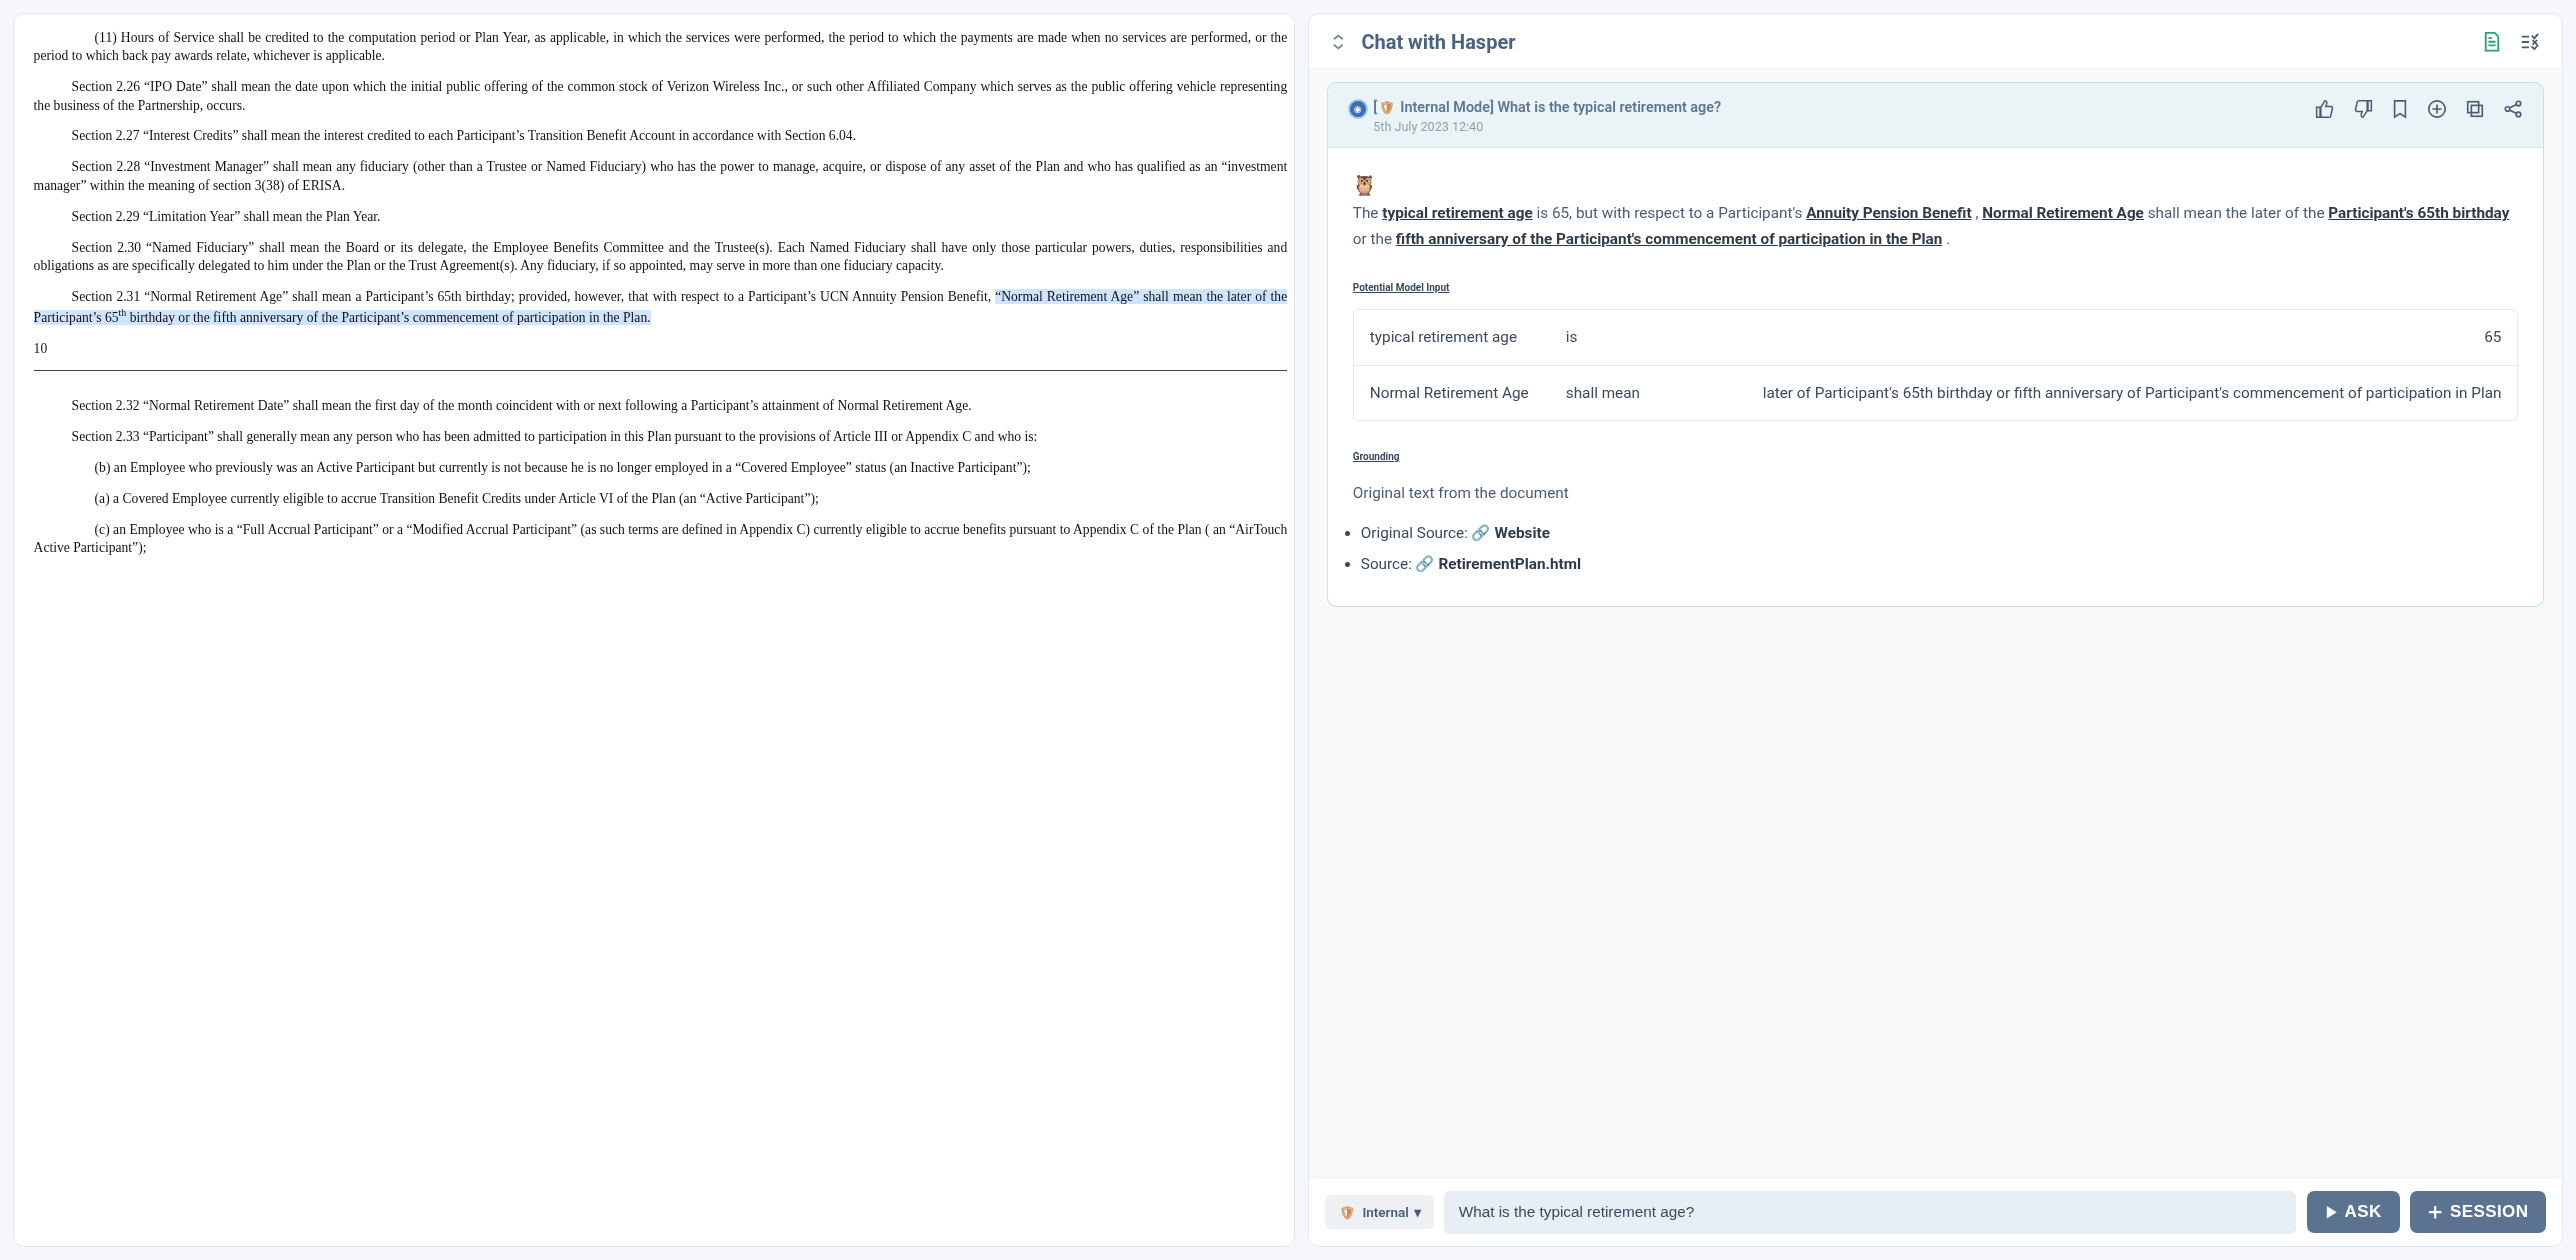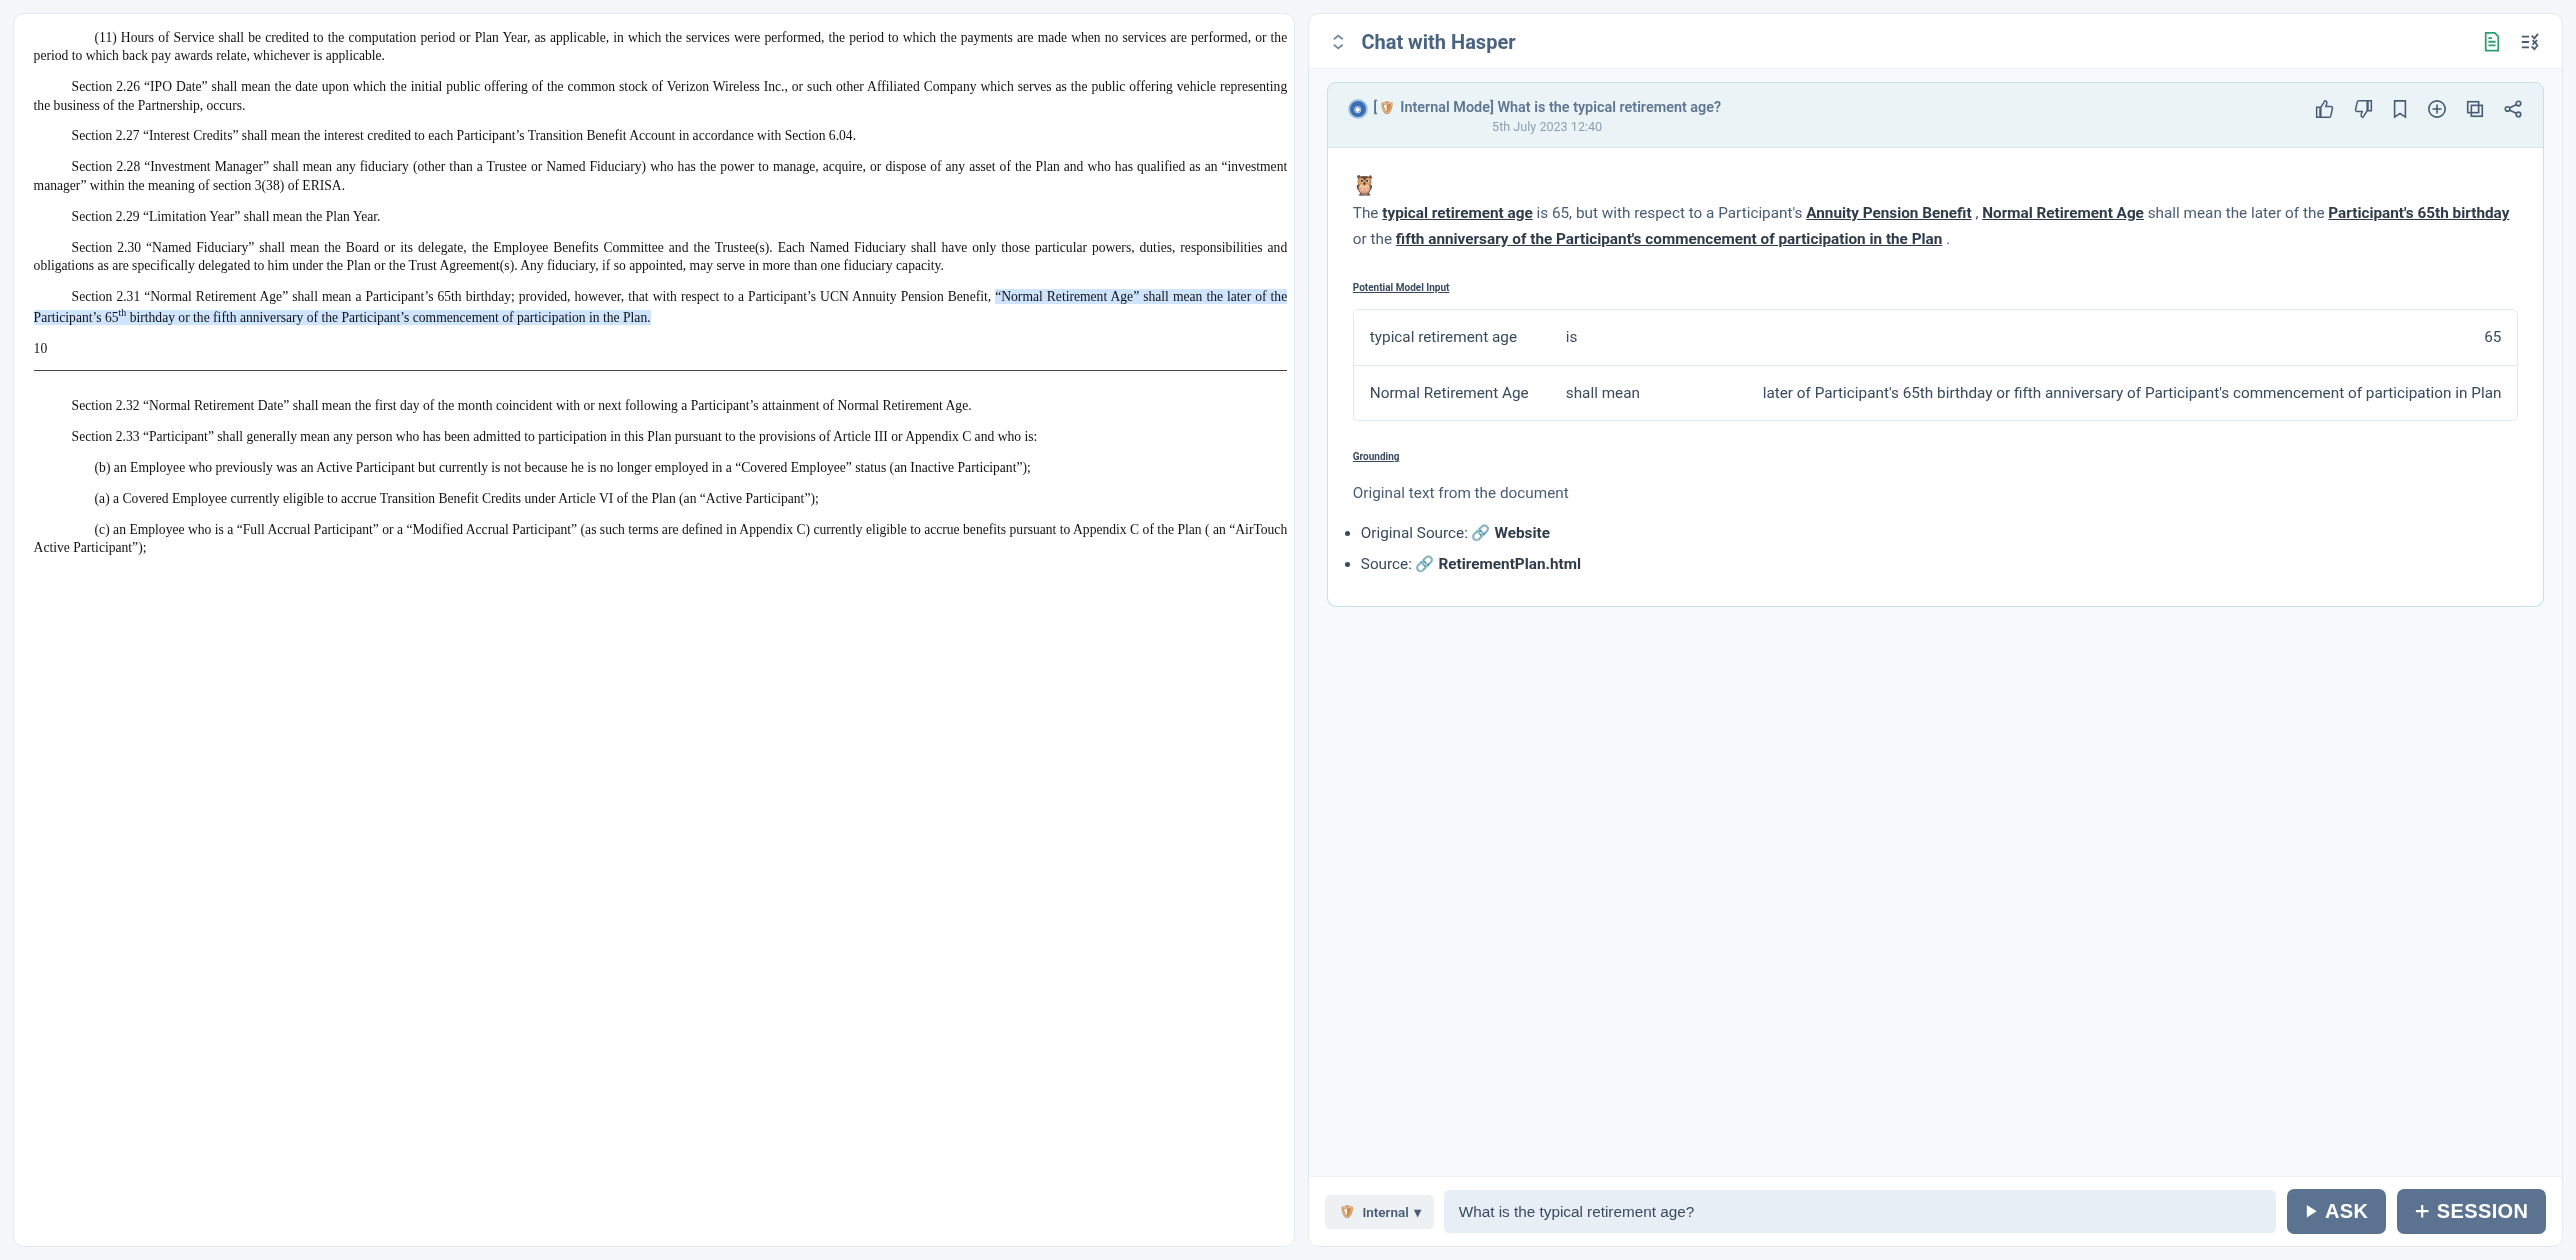--- a/index.html
+++ b/index.html
@@ -108,21 +108,21 @@
     background:#eef1f4; border-radius:5.4px; padding:9px 12.6px;
     display:flex; align-items:center; gap:5.4px;
     color:#4a5c74; font-weight:600; font-size:13.5px;
   }
   .chat-input{
     flex:1; background:#e8eef6; border:none; border-radius:5.4px;
     padding:12.6px 14.4px; font-size:15.3px; color:#3a4a5e;
   }
   .btn{
     background:#5b7290; color:#fff; border:none; border-radius:7.2px;
-    padding:10.8px 18px; font-weight:700; font-size:20px; letter-spacing:0.4px;
+    padding:10.8px 18px; font-weight:700; font-size:17px; letter-spacing:0.4px;
     display:flex; align-items:center; gap:7.2px; cursor:pointer;
   }
   svg { display:block; }
 </style>
 </head>
 <body>
 
 <div class="panel doc-panel">
   <p class="sub-indent">(11) Hours of Service shall be credited to the computation period or Plan Year, as applicable, in which the services were performed, the period to which the payments are made when no services are performed, or the period to which back pay awards relate, whichever is applicable.</p>
   <p class="indent">Section 2.26 “IPO Date” shall mean the date upon which the initial public offering of the common stock of Verizon Wireless Inc., or such other Affiliated Company which serves as the public offering vehicle representing the business of the Partnership, occurs.</p>
@@ -163,21 +163,21 @@
           <path d="M14 3l3 3 4-5M14 15l3 3 4-5" stroke="#4a5c74" stroke-width="2" fill="none"></path>
           <path d="M15 8l5 5M20 8l-5 5" stroke="#4a5c74" stroke-width="2"></path>
         </svg>
     </span>
   </div>
 
   <div class="chat-body">
     <div class="msg-card">
       <div class="msg-head">
         <span class="bubble-icon">◉</span>
-        <div style="flex:0 1 auto;text-align:center;">
+        <div style="flex:0 1 auto;">
           <span class="msg-q">
             <span>[</span><span class="shield">🛡</span><span> Internal Mode]</span><span> What is the typical retirement age?</span>
           </span>
           <span class="msg-time">5th July 2023 12:40</span>
         </div>
         <div class="msg-actions">
           <span>
               <svg width="20" height="20" viewBox="0 0 24 24">
                 <path d="M7 22V10l5-8c1 0 3 1 2 4l-1 3h6c1 0 2 1 2 2l-2 9c0 1-1 2-2 2H7zM2 10h4v12H2z" fill="none" stroke="#4a5c74" stroke-width="1.8"></path>
               </svg>

